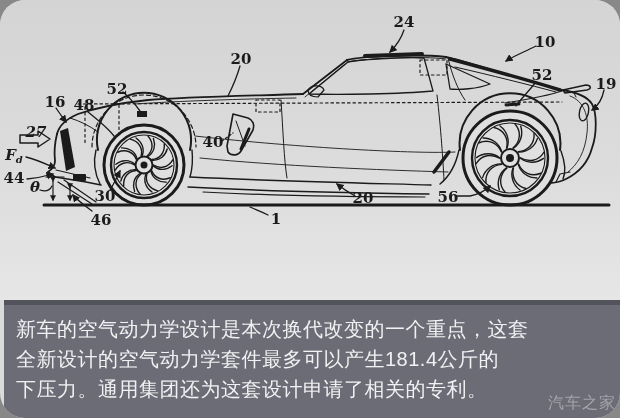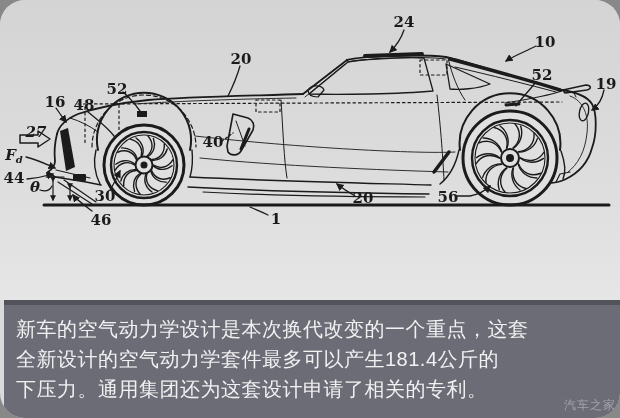--- a/index.html
+++ b/index.html
@@ -32,21 +32,21 @@
     box-sizing:border-box;
   }
   .caption-text{
     position:absolute;left:12px;top:9px;
     color:var(--caption-text,#f1f1f3);
     font-size:20px;line-height:30px;letter-spacing:0.5px;
   }
   .watermark{
     position:absolute;right:8px;bottom:4px;
     color:var(--watermark,#a3a3ab);
-    font-size:12px;letter-spacing:1px;margin-top:13px;
+    font-size:16px;letter-spacing:1px;margin-top:13px;
   }
 </style>
 </head>
 <body>
 
 <div class="stage">
 
   <div class="drawing">
     <svg width="620" height="300" viewBox="0 0 620 300" fill="none" stroke="currentColor" stroke-linecap="round" stroke-linejoin="round">
       <defs>

